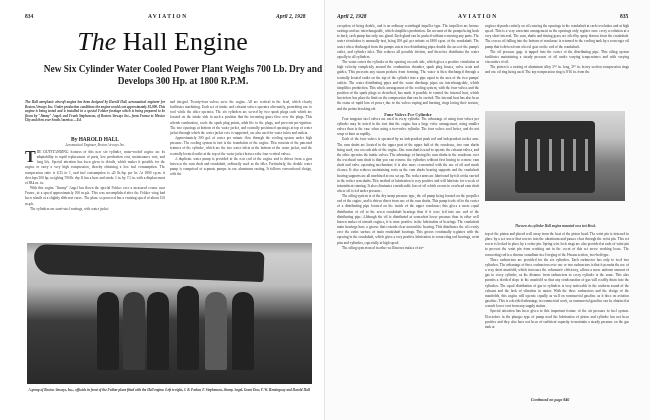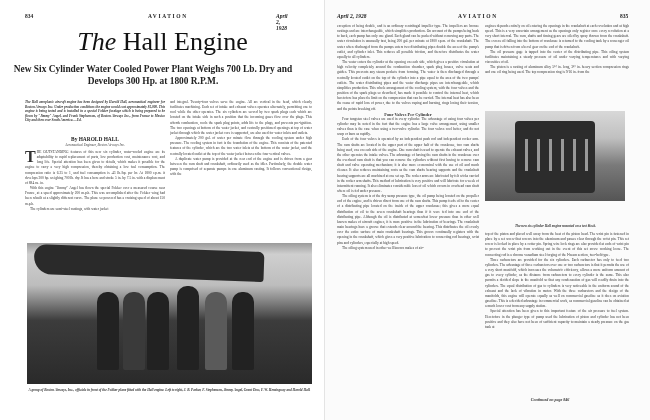--- a/index.html
+++ b/index.html
@@ -1,28 +1,28 @@
 <!DOCTYPE html>
 <html><head>
 <meta charset="utf-8">
 <style>
   html, body { margin: 0; padding: 0; }
   body { width: 650px; height: 420px; background: #ffffff; position: relative; overflow: hidden;
          font-family: "Liberation Serif", "DejaVu Serif", serif; color: #1e1e1e; }
   .page { position: absolute; top: 0; height: 420px; }
-  .page.left { left: 0; width: 284px; }
+  .page.left { left: 0; width: 284px; padding-left: 26px; }
   .page.right { left: 325px; width: 325px; background: #fbfbfb; }
   .gutter { position: absolute; left: 324px; top: 0; width: 2px; height: 420px; background: #e4e4e4; }
   .runhead { position: absolute; top: 13px; font-size: 5.5px; font-weight: bold; }
   .runhead.pg { }
   .runhead.title { letter-spacing: 1.6px; font-size: 5.5px; }
   .runhead.date { font-style: italic; }
   .main-title { position: absolute; top: 27px; left: 0; width: 325px; text-align: center; font-size: 26px; color: #111; }
   .main-title em { font-style: italic; }
-  .subtitle { position: absolute; top: 63px; left: 8px; width: 290px; text-align: center; font-size: 9.4px; font-weight: bold; line-height: 12px; color: #222; }
+  .subtitle { position: absolute; top: 63px; left: 38px; width: 290px; text-align: center; font-size: 9.4px; font-weight: bold; line-height: 12px; color: #222; }
   .col { position: absolute; font-size: 3.55px; line-height: 5.15px; text-align: justify; color: #333; }
   .col p { margin: 0 0 0 0; text-indent: 5px; }
   .intro { position: absolute; left: 25px; top: 100px; width: 140px; font-size: 3.4px; line-height: 4.6px; font-style: italic; font-weight: bold; color: #333; text-align: justify; }
   .byline { position: absolute; left: 25px; top: 136px; width: 140px; text-align: center; font-size: 5.4px; font-weight: bold; color: #222; }
   .affil { position: absolute; left: 25px; top: 143px; width: 140px; text-align: center; font-size: 3.4px; font-style: italic; color: #444; }
   .dropcap { float: left; font-size: 16px; line-height: 13px; margin: 0 1px 0 0; font-weight: bold; }
   .photo { position: absolute; background: linear-gradient(180deg, #8a8a8a 0%, #545454 35%, #3a3a3a 60%, #6a6a6a 100%); overflow: hidden; }
   .photo-group { left: 27px; top: 243px; width: 285px; height: 141px;
      background: linear-gradient(180deg, #9b9b9b 0%, #cfcfcf 8%, #bdbdbd 30%, #8a8a8a 40%, #3c3c3c 55%, #2a2a2a 100%); }
   .photo-group .wing { position: absolute; left: 7px; top: 5px; width: 230px; height: 30px; background: #2a2a2a; border-radius: 40px 20px 10px 60px; transform: rotate(2deg); }

